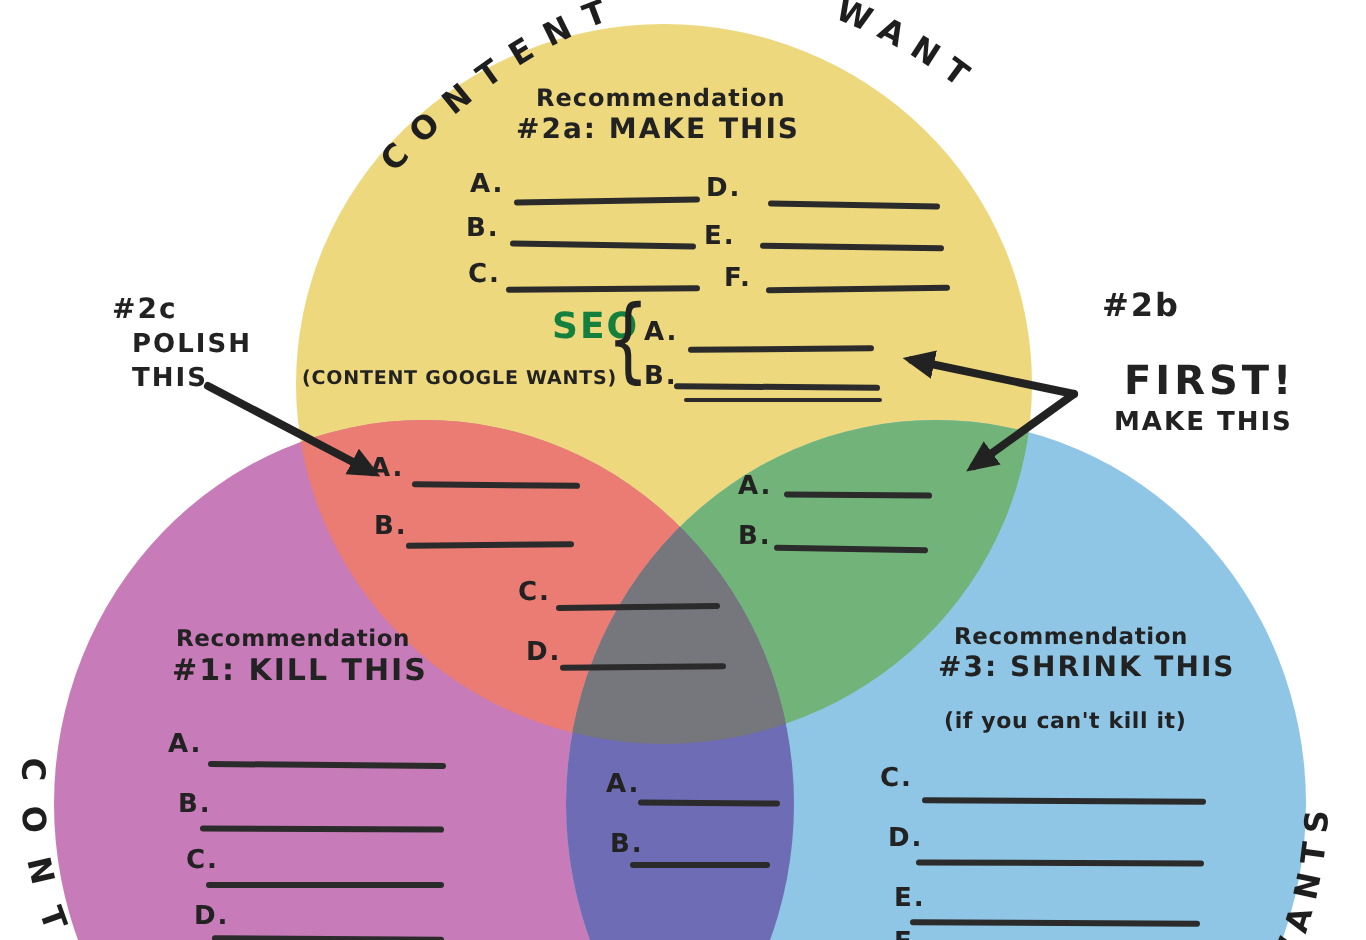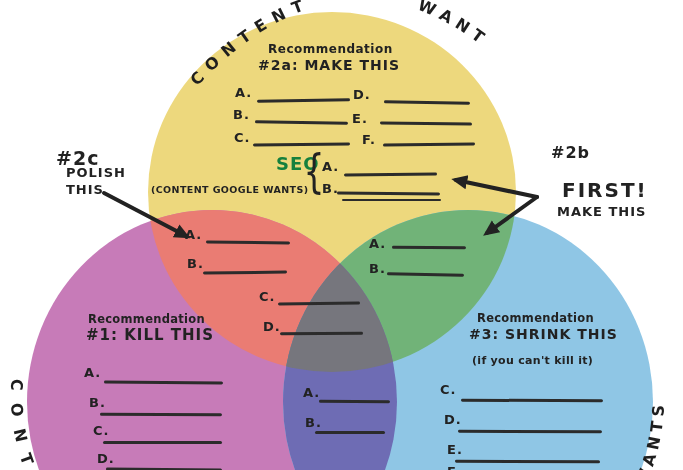--- a/index.html
+++ b/index.html
@@ -95,21 +95,21 @@
 
   <div class="seo-label" style="left:276px;top:153px;">SEO</div>
   <div class="seo-sub" style="left:151px;top:184px;text-align:right;">(CONTENT GOOGLE WANTS)</div>
   <div class="brace" style="left:300px;top:146px;">{</div>
   <div class="lbl" style="left:322px;top:159px;">A.</div>
   <div class="bline" style="left:344px;top:173px;width:93px;transform:rotate(-0.5deg);"></div>
   <div class="lbl" style="left:322px;top:181px;">B.</div>
   <div class="bline" style="left:337px;top:192px;width:103px;transform:rotate(0.5deg);"></div>
   <div class="bline thin" style="left:342px;top:199px;width:99px;"></div>
 
-  <div class="ann" style="left:56px;top:147px;font-size:19px;">#2c</div>
+  <div class="ann" style="left:56px;top:147px;font-size:14px;">#2c</div>
   <div class="ann" style="left:66px;top:165px;">POLISH</div>
   <div class="ann" style="left:66px;top:182px;">THIS</div>
 
   <div class="ann" style="left:551px;top:143px;font-size:16px;">#2b</div>
   <div class="ann" style="left:557px;top:161px;margin-top:43px;">MAKE THIS</div>
   <div class="ann" style="left:562px;top:178px;font-size:20px;letter-spacing:2px;">FIRST!</div>
 
   <div class="lbl" style="left:185px;top:227px;">A.</div>
   <div class="bline" style="left:206px;top:241px;width:84px;transform:rotate(0.6deg);"></div>
   <div class="lbl" style="left:187px;top:256px;">B.</div>

